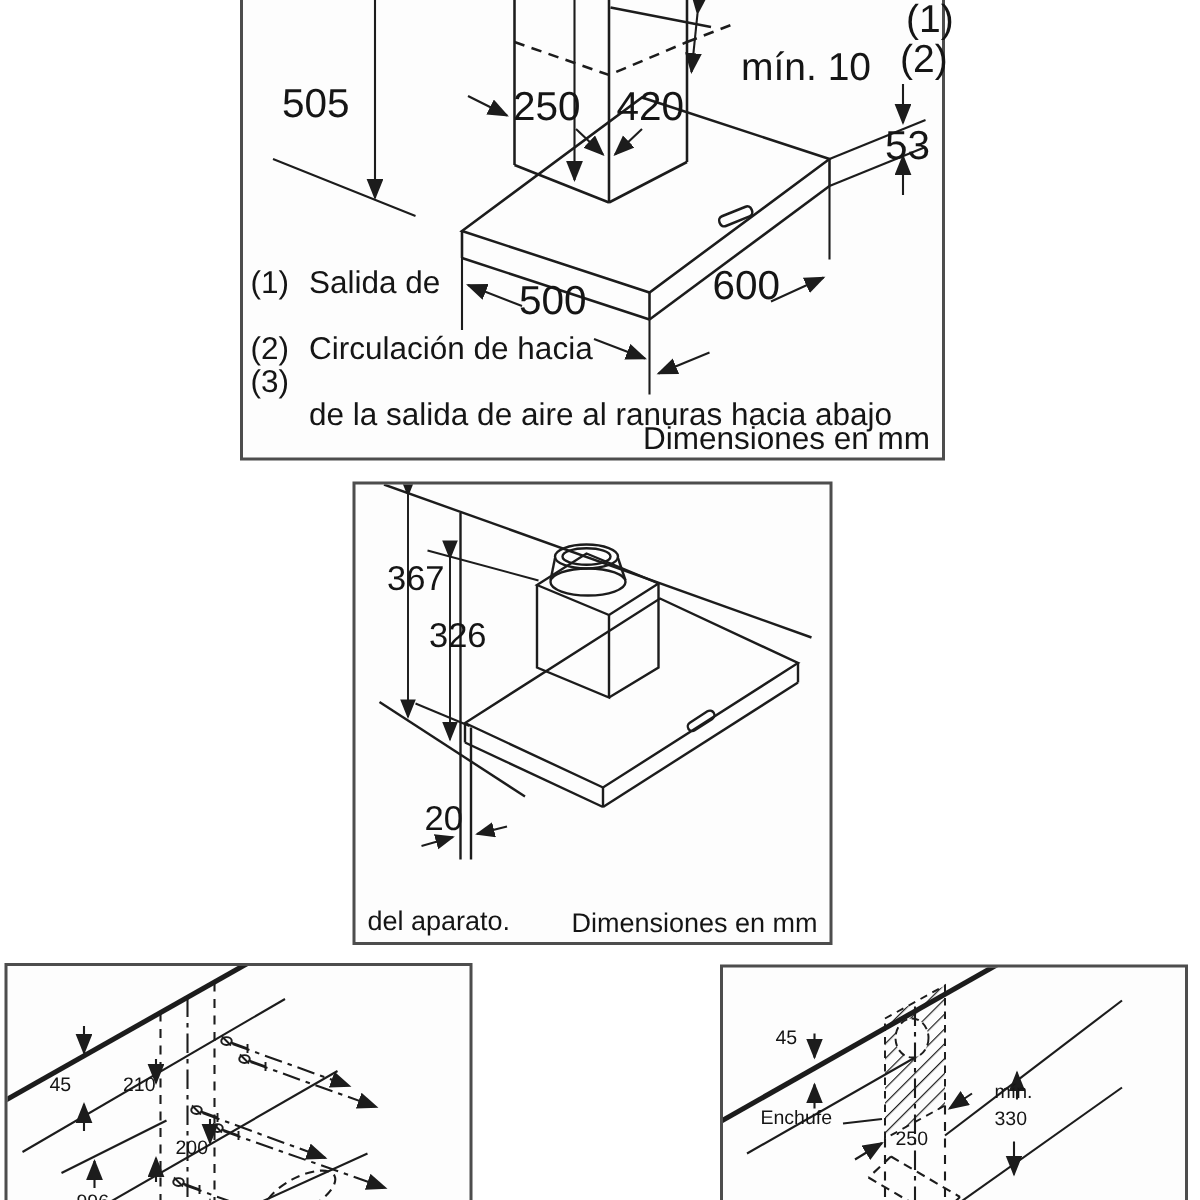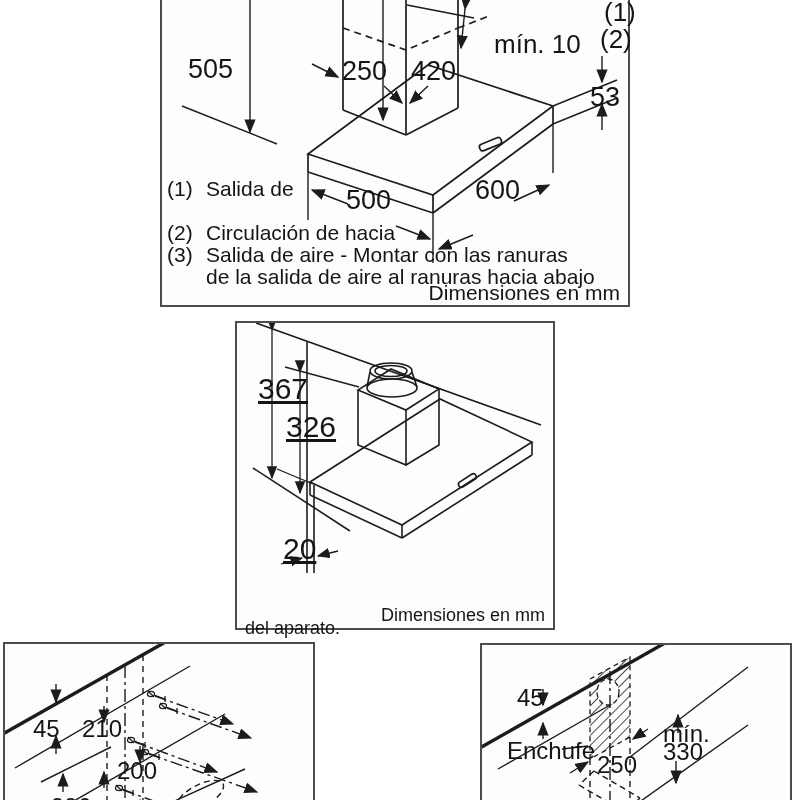--- a/index.html
+++ b/index.html
@@ -3,21 +3,21 @@
 <meta charset="utf-8">
 <style>
   html,body{margin:0;padding:0;background:#ffffff;}
   body{width:800px;height:800px;overflow:hidden;position:relative;
        font-family:"Liberation Sans",sans-serif;color:#151515;}
   .stage{position:absolute;inset:0;}
   .panel{position:absolute;background:#fdfdfd;border:2px solid #4d4d4d;}
   .panel svg{position:absolute;left:0;top:0;}
   .lbl{position:absolute;white-space:nowrap;color:#151515;line-height:1.05;}
   .fs27{font-size:27px;} .fs26{font-size:26px;} .fs21{font-size:21px;}
-  .fs23{font-size:30px;text-decoration:underline;} .fs18{font-size:18px;} .fs20{font-size:24px;}
+  .fs23{font-size:23px;} .fs18{font-size:18px;} .fs20{font-size:13px;}
 </style>
 </head>
 <body>
 
 <div class="stage">
 
   <div class="panel" style="left:160px;top:-46px;width:466px;height:349px;">
     <svg width="462" height="345" viewBox="0 0 462 345">
       <defs>
         <marker id="p1a" markerWidth="11" markerHeight="9" refX="9" refY="4" orient="auto">
@@ -78,21 +78,20 @@
     <span class="lbl fs26" style="left:332px;top:75px">mín. 10</span>
     <span class="lbl fs26" style="left:438px;top:70px">(2)</span>
     <span class="lbl fs27" style="left:428px;top:127px">53</span>
     <span class="lbl fs27" style="left:184px;top:230px">500</span>
     <span class="lbl fs27" style="left:313px;top:220px">600</span>
     <span class="lbl fs21" style="left:5px;top:222px">(1)</span>
     <span class="lbl fs21" style="left:44px;top:222px">Salida de</span>
     <span class="lbl fs21" style="left:5px;top:266px">(2)</span>
     <span class="lbl fs21" style="left:44px;top:266px">Circulación de hacia</span>
     <span class="lbl fs21" style="left:5px;top:288px">(3)</span>
-    <span class="lbl fs21" style="left:44px;top:288px">Salida de aire - Montar con las ranuras</span>
     <span class="lbl fs21" style="left:44px;top:310px">de la salida de aire al ranuras hacia abajo</span>
     <span class="lbl fs21" style="right:8px;top:326px">Dimensiones en mm</span>
   </div>
 
   <div class="panel" style="left:235px;top:321px;width:316px;height:305px;">
     <svg width="312" height="301" viewBox="0 0 312 301">
       <defs>
         <marker id="p2a" markerWidth="11" markerHeight="9" refX="9" refY="4" orient="auto">
           <path d="M0,0 L10,4 L0,8 z" fill="#1c1c1c"></path>
         </marker>
@@ -131,21 +130,21 @@
         <line x1="40" y1="146" x2="76" y2="161"></line>
         <line x1="63" y1="49" x2="63" y2="170" marker-start="url(#p2a)" marker-end="url(#p2a)"></line>
 
         <line x1="44" y1="241" x2="65" y2="235" marker-end="url(#p2a)"></line>
         <line x1="101" y1="228" x2="81" y2="233" marker-end="url(#p2a)"></line>
       </g>
     </svg>
     <span class="lbl fs23" style="left:21px;top:50px">367</span>
     <span class="lbl fs23" style="left:49px;top:88px">326</span>
     <span class="lbl fs23" style="left:46px;top:210px">20</span>
-    <span class="lbl fs18" style="left:8px;top:296px">del aparato.</span>
+    <span class="lbl fs18" style="left:8px;top:282px">del aparato.</span>
     <span class="lbl fs18" style="right:8px;top:283px">Dimensiones en mm</span>
   </div>
 
   <div class="panel" style="left:3px;top:642px;width:308px;height:220px;">
     <svg width="304" height="216" viewBox="0 0 304 216">
       <defs>
         <marker id="p3a" markerWidth="11" markerHeight="9" refX="9" refY="4" orient="auto">
           <path d="M0,0 L10,4 L0,8 z" fill="#1c1c1c"></path>
         </marker>
         <g id="scr" stroke="#1c1c1c" stroke-width="1.3" fill="none">

